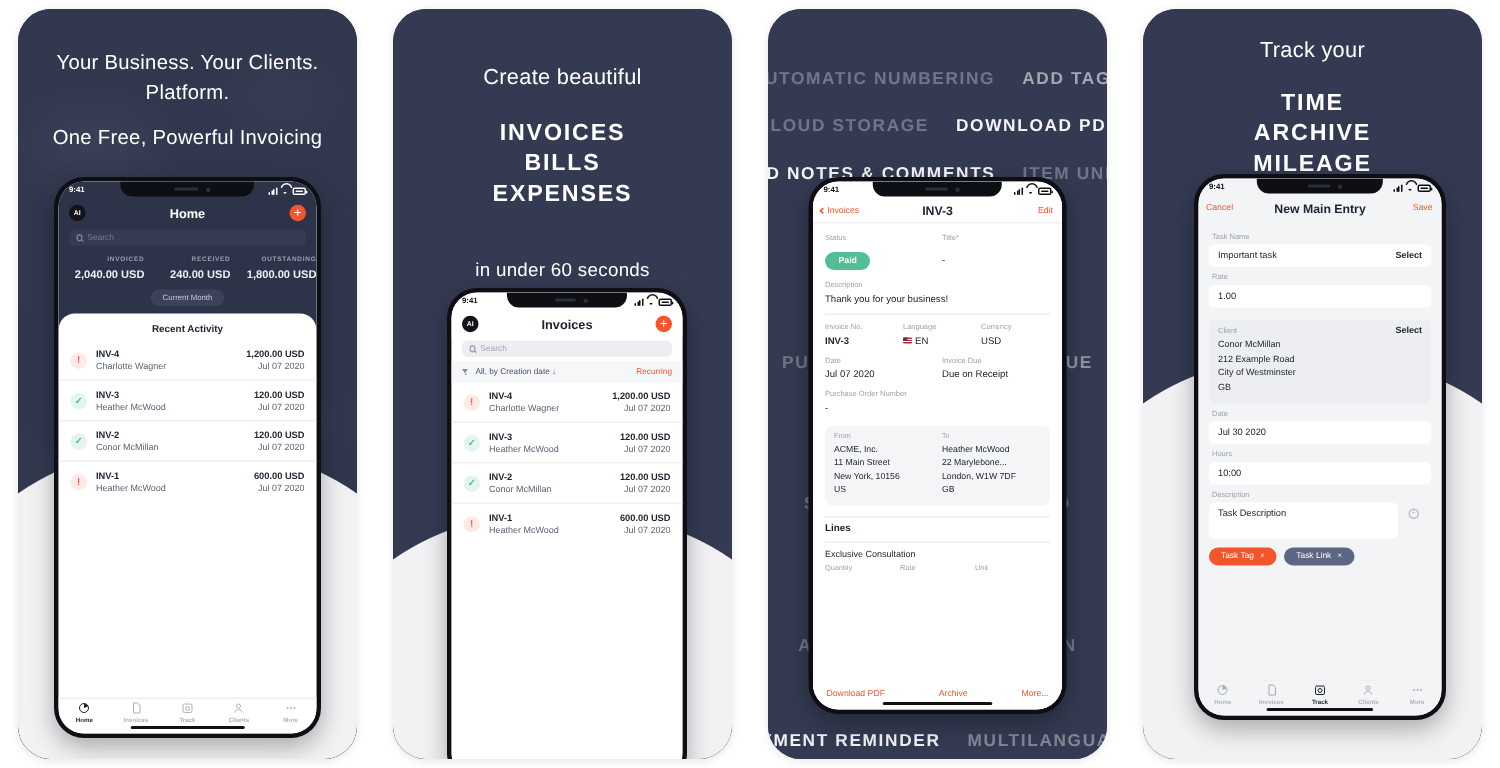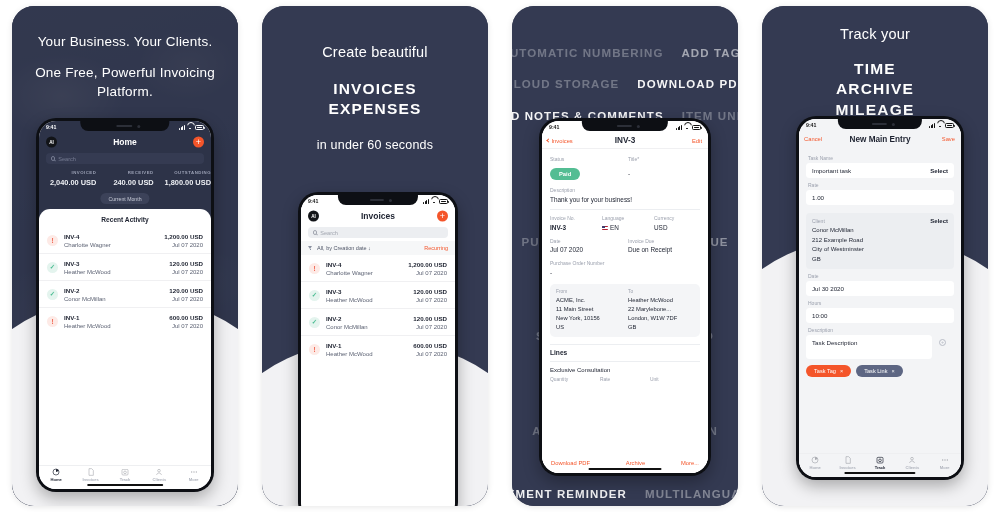--- a/index.html
+++ b/index.html
@@ -267,22 +267,22 @@
 <div class="stage">
 
   <div class="panel">
     <div class="card">
       <div class="photo-bg"></div>
       <div class="overlay-dim"></div>
       <div class="white-foot curve" style="height:162px"></div>
 
       <div class="head" style="top:26px">
         <div class="h-script">Your Business. Your Clients.</div>
+        <div class="h-script">Platform.</div>
         <div class="h-script" style="margin-top:11px">One Free, Powerful Invoicing</div>
-        <div class="h-script">Platform.</div>
       </div>
 
       <div class="phone" style="left:24px; top:112px; width:178px; height:374px;">
         <div class="screen">
           <div class="app-dark"></div>
           <div class="notch">
               <span class="spk"></span>
               <span class="cam"></span>
             </div>
           <div class="statusbar" style="color:#fff">
@@ -421,22 +421,23 @@
   </div>
 
   <div class="panel">
     <div class="card">
       <div class="dark-bg"></div>
       <div class="white-foot curve" style="height:118px"></div>
 
       <div class="head" style="top:36px">
         <div class="h-script" style="font-size:14.5px">Create beautiful</div>
         <div class="h-bold" style="margin-top:16px">INVOICES</div>
+        <div class="h-bold">BILLS</div>
         <div class="h-bold">EXPENSES</div>
-        <div class="h-script" style="font-size:12.5px; margin-top:16px">in under 60 seconds</div>
+        <div class="h-script" style="font-size:12.5px; margin-top:31px">in under 60 seconds</div>
       </div>
 
       <div class="phone" style="left:36px; top:186px; width:160px; height:330px;">
         <div class="screen">
           <div style="position:absolute;inset:0;background:#fff"></div>
           <div class="notch">
               <span class="spk"></span>
               <span class="cam"></span>
             </div>
           <div class="statusbar" style="color:#111">

